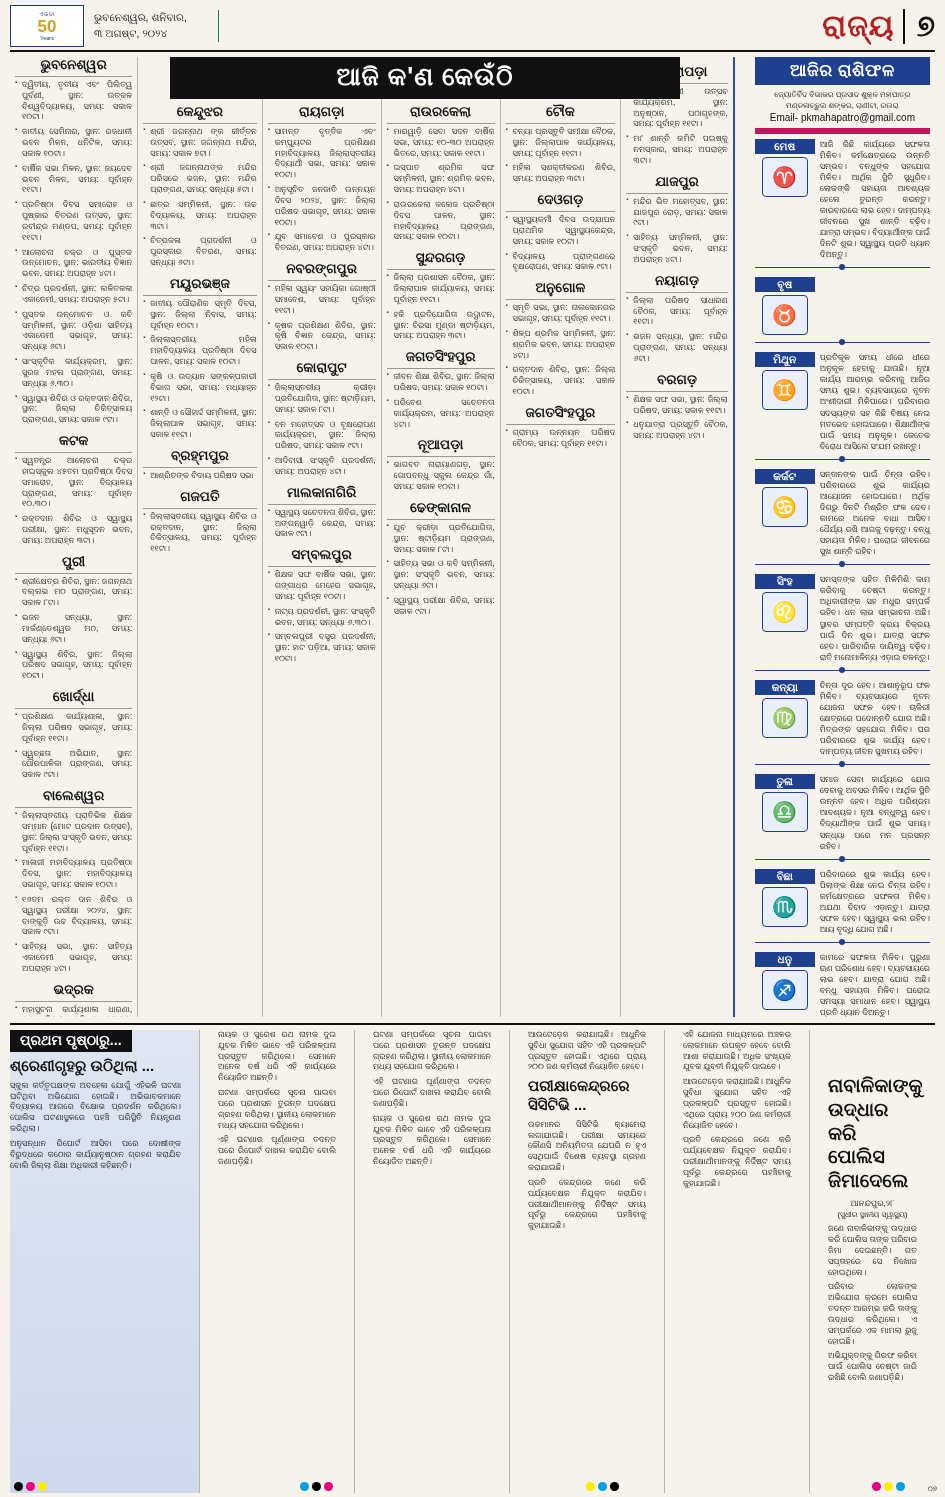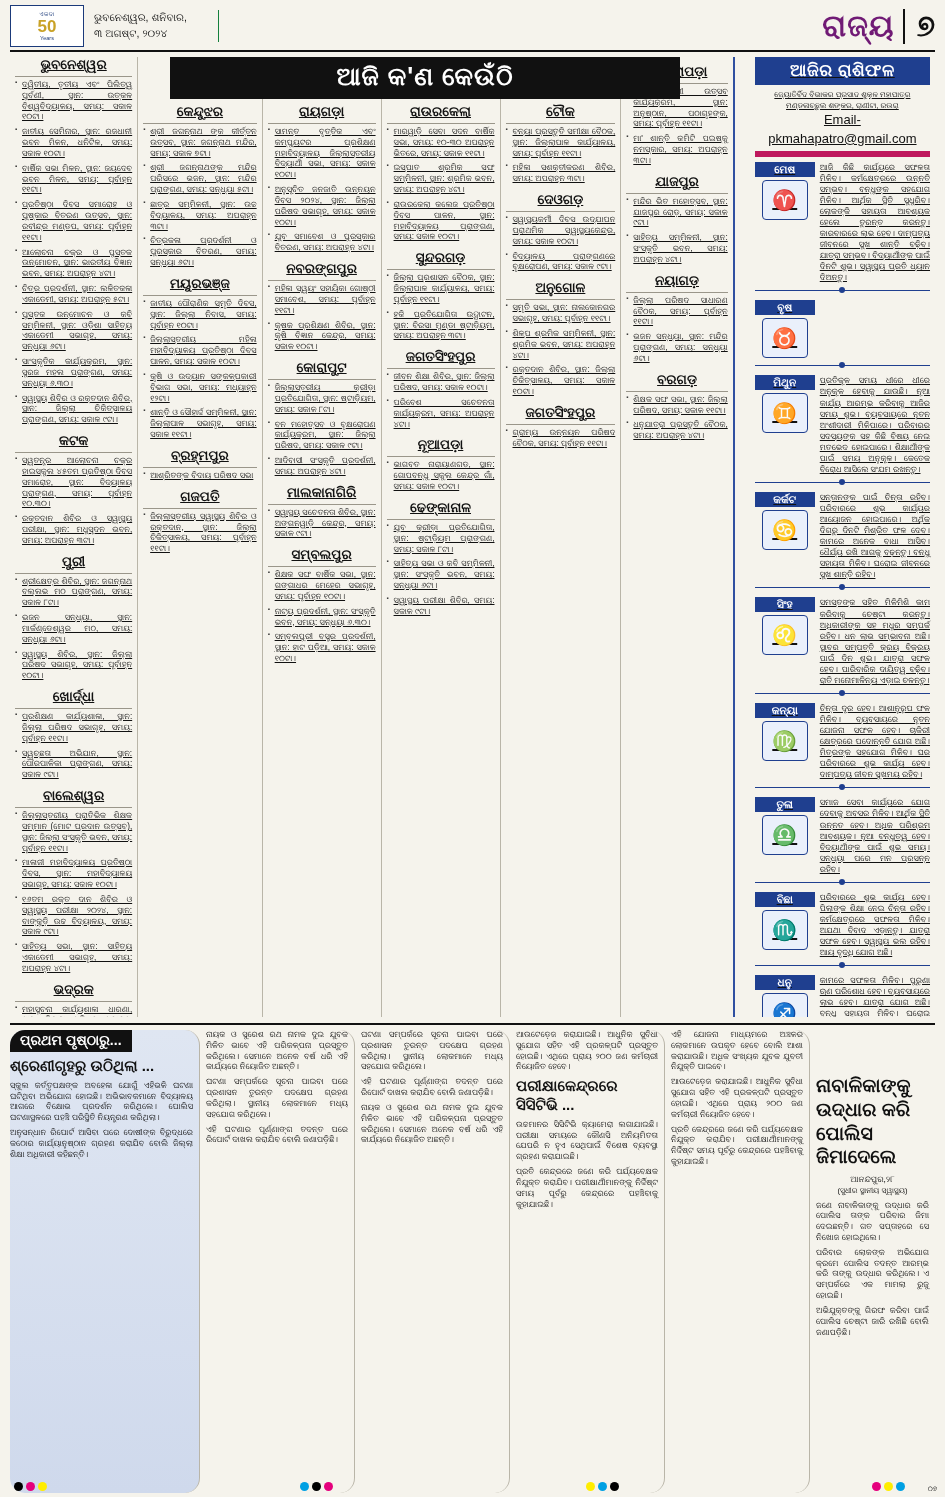--- a/index.html
+++ b/index.html
@@ -37,39 +37,38 @@
   .logo50 .top { font-size: 6px; color:#1b3a7a; letter-spacing:0.5px;}
   .logo50 .big { font-size: 17px; font-weight: bold; color:#c9a227; line-height:1; }
   .logo50 .yrs { font-size: 5.5px; color:#1b3a7a; }
   .mast-date {
     font-size: 10.5px; line-height: 1.5; color:#111;
     padding-right: 10px; border-right: 1px solid #15803d;
     min-width: 125px;
   }
   .mast-spacer { flex: 1; }
   .mast-title {
-    font-size: 30px; font-weight: bold; color: #701a75;
+    font-size: 30px; font-weight: bold; color: #b91c1c;
     letter-spacing: 1px; padding-right: 8px;
   }
   .mast-page {
     font-size: 30px; font-weight: bold; color: #111;
     border-left: 2px solid #111; padding-left: 12px;
   }
 
   
   .content {
     display: flex;
     margin-top: 5px;
     height: 960px;
   }
   .col {
     border-right: 1px solid #b9b5a8;
     padding: 0 5px;
     overflow: hidden;
-    text-decoration: underline;
   }
   .c1 { width: 138px; }
   .c2 { width: 134px; }
   .c3 { width: 128px; }
   .c4 { width: 128px; }
   .c5 { width: 130px; }
   .c6 { width: 122px; border-right: 2px solid #2f4fa0; }
   .c7 { width: 215px; border-right: none; padding-left:20px;}
 
   
@@ -103,21 +102,21 @@
   
   .rashi-head {
     background: #1f3f8f; color: #fff; text-align: center;
     font-size: 17px; font-weight: bold; padding: 4px 0;
     letter-spacing: 0.5px;
   }
   .rashi-sub {
     text-align: center; font-size: 7.6px; line-height: 1.45; padding: 4px 2px 2px 2px;
     border-bottom: 6px solid #be185d;
   }
-  .rashi-sub .mail { font-size: 13px; }
+  .rashi-sub .mail { font-size: 10px; }
   .rashi-item { display: flex; padding: 5px 0 2px 0; }
   .rashi-left { width: 60px; flex: 0 0 60px; text-align: center; }
   .rashi-name {
     background: #1f3f8f; color: #fff; font-size: 10.5px; font-weight: bold;
     padding: 1px 0; margin-bottom: 3px;
   }
   .rashi-sym {
     width: 46px; height: 40px; margin: 0 auto;
     border: 1px solid #1f3f8f; border-radius: 4px;
     background: #eaf0fb; display:flex; align-items:center; justify-content:center;
@@ -139,21 +138,21 @@
     width:6px; height:6px; border-radius:50%; background:#1f3f8f;
   }
 
   
   .bottom {
     display: flex; margin-top: 6px;
     border-top: 2px solid #111;
     padding-top: 5px;
     height: 470px;
   }
-  .bcol { padding: 0 6px; border-right: 1px solid #b9b5a8; overflow: hidden; border-radius: 15px; }
+  .bcol { padding: 0 18px; border-right: 1px solid #b9b5a8; overflow: hidden; }
   .b1 { width: 190px; padding-left: 0; background: linear-gradient(180deg,#dfe6f2,#cfd9ec); }
   .b2 { width: 155px; }
   .b3 { width: 155px; }
   .b4 { width: 155px; }
   .b5 { width: 145px; }
   .b6 { width: 125px; border-right: none; }
   .pratham {
     background: #111; color: #fff; font-size: 14px; font-weight: bold;
     display: inline-block; padding: 2px 10px 3px 10px; margin-bottom: 5px;
   }

